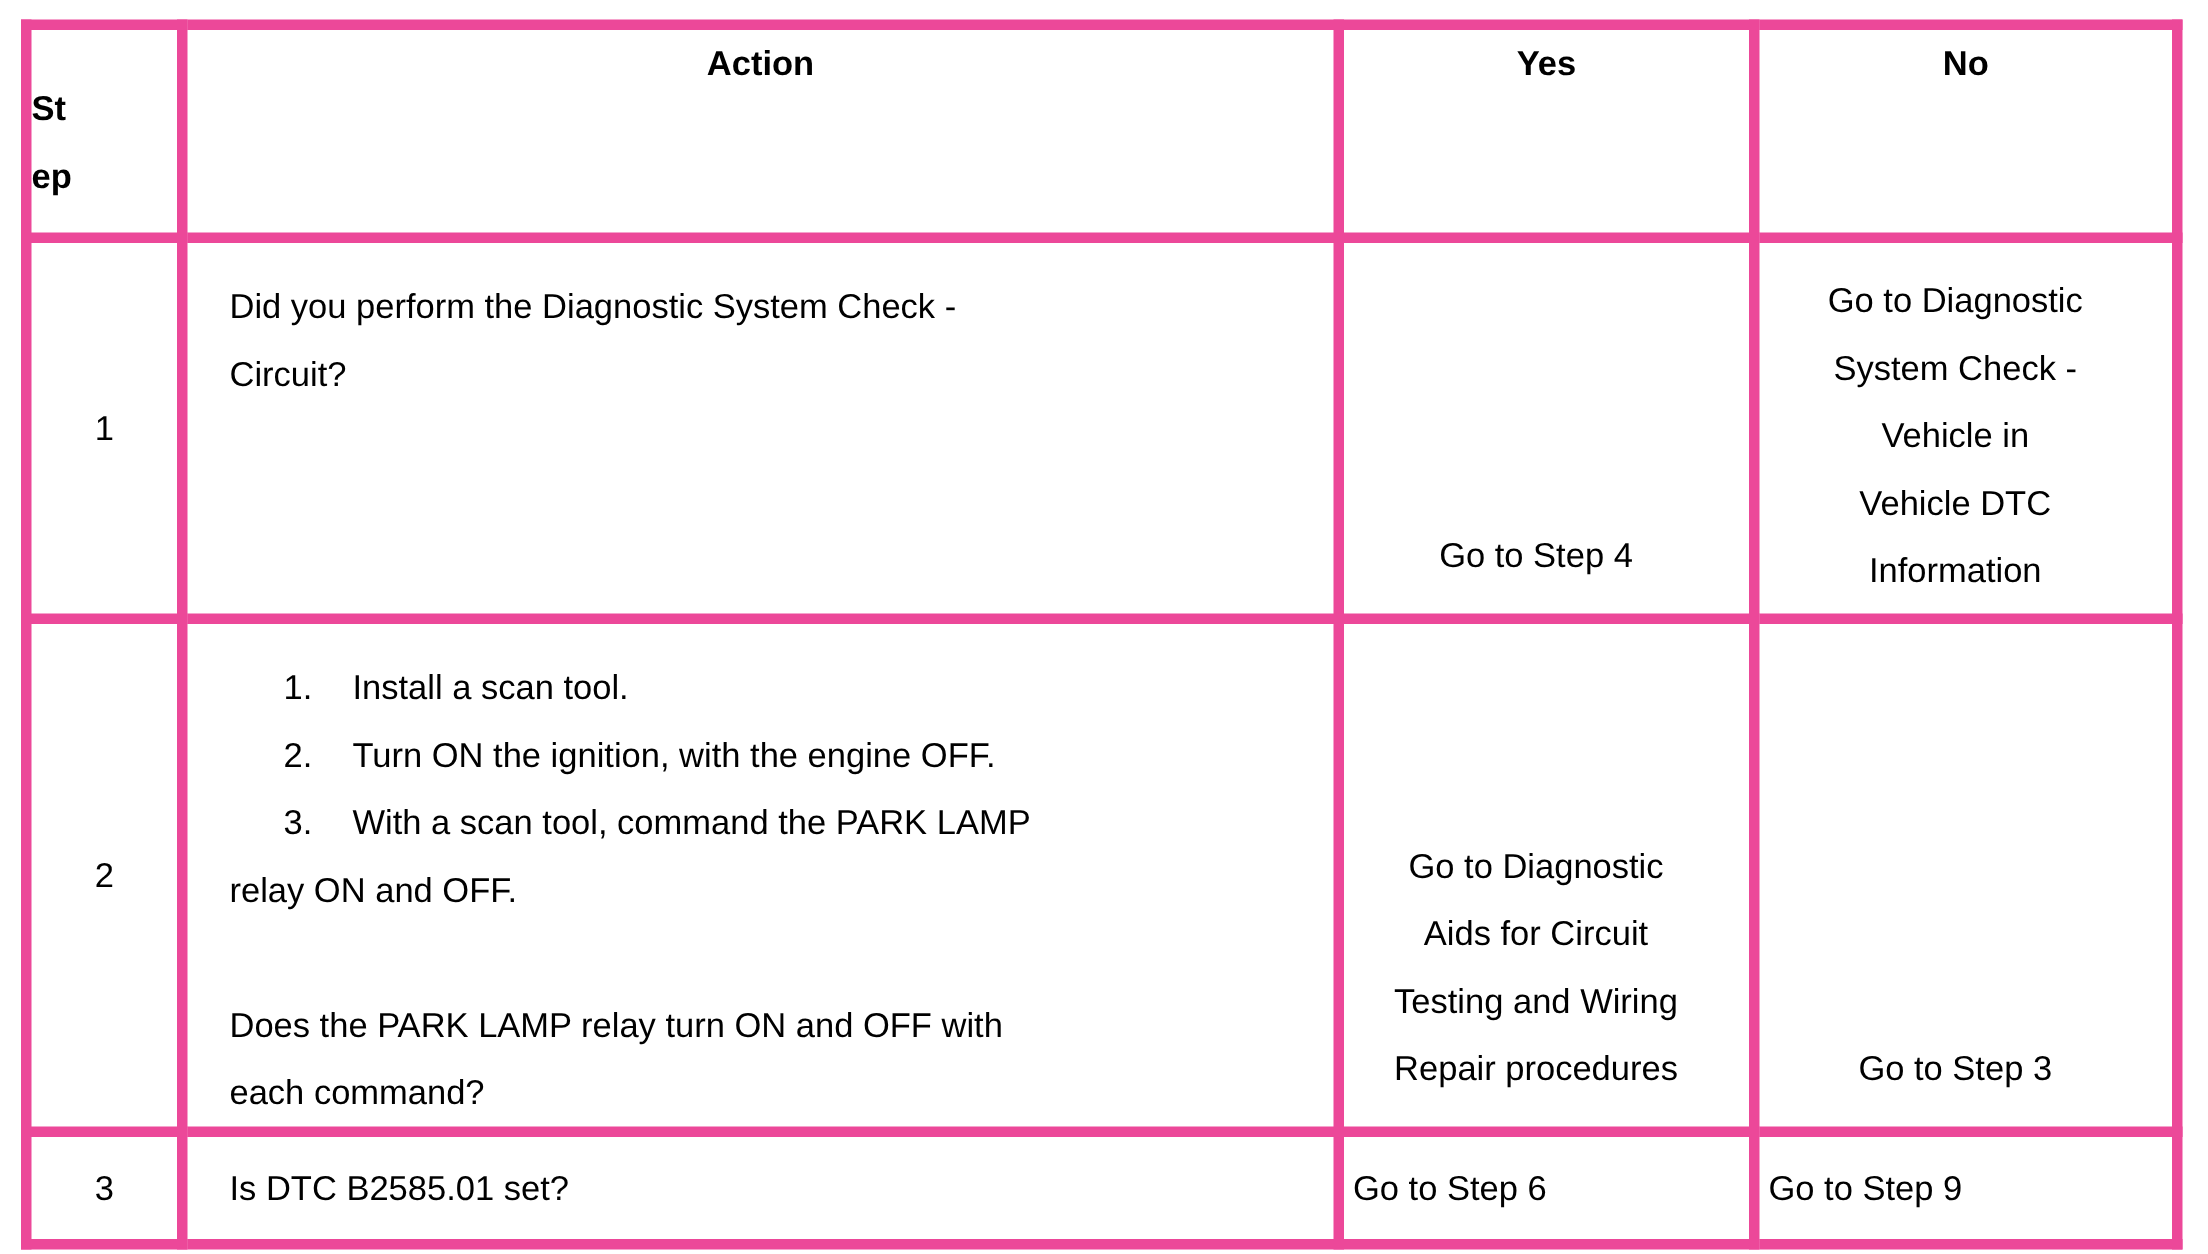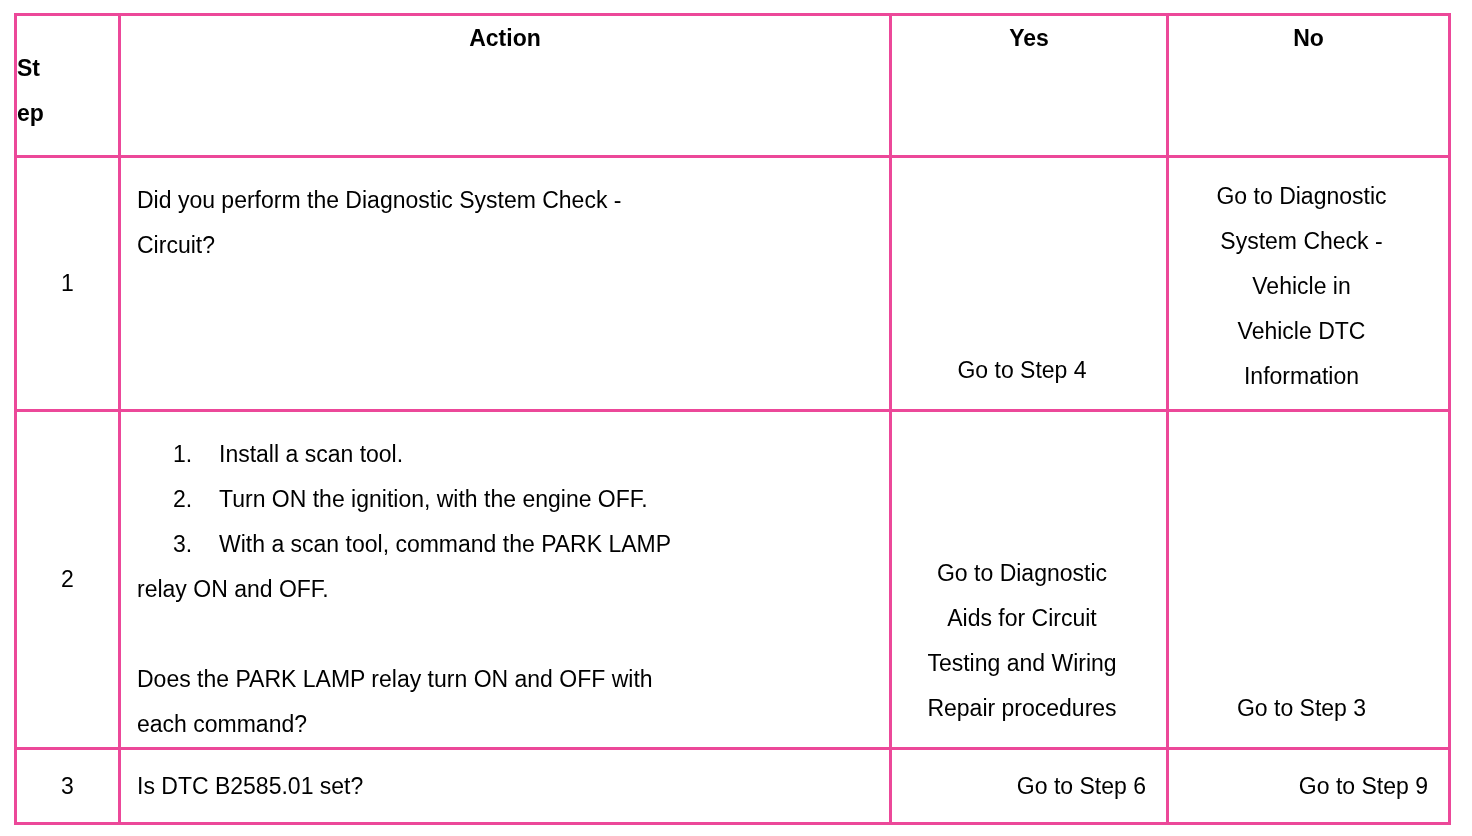--- a/index.html
+++ b/index.html
@@ -21,21 +21,21 @@
     top: 13px;
     width: 1434px;
     height: 809px;
     border-collapse: collapse;
     table-layout: fixed;
     box-sizing: border-box;
   }
 
   #diag-table td,
   #diag-table th {
-    border: 3px solid #ec4899;
+    border: 7px solid #ec4899;
     padding: 0;
     vertical-align: top;
     font-weight: normal;
     box-sizing: border-box;
   }
 
   
   col.c-step   { width: 104px; }
   col.c-action { width: 771px; }
   col.c-yes    { width: 277px; }
@@ -68,33 +68,33 @@
 
   .step-num {
     text-align: center;
     display: flex;
     align-items: center;
     justify-content: center;
   }
 
   .action {
     text-align: left;
-    padding-left: 16px;
+    padding-left: 28px;
     padding-right: 10px;
     padding-top: 20px;
   }
 
   .branch {
     text-align: center;
     padding-left: 6px;
     padding-right: 20px;
   }
   .branch.top    { padding-top: 16px; }
   .branch.bottom { display: flex; align-items: flex-end; justify-content: center; padding-bottom: 16px; }
-  .branch.mid    { display: flex; align-items: center; justify-content: flex-end; }
+  .branch.mid    { display: flex; align-items: center; justify-content: flex-start; }
   .branch .line  { display: block; }
 
   
   tr.row-1 td { height: 254px; }
   tr.row-2 td { height: 338px; }
   tr.row-3 td { height: 75px; }
 
   tr.row-3 .action { padding-top: 0; display: flex; align-items: center; }
 
   

